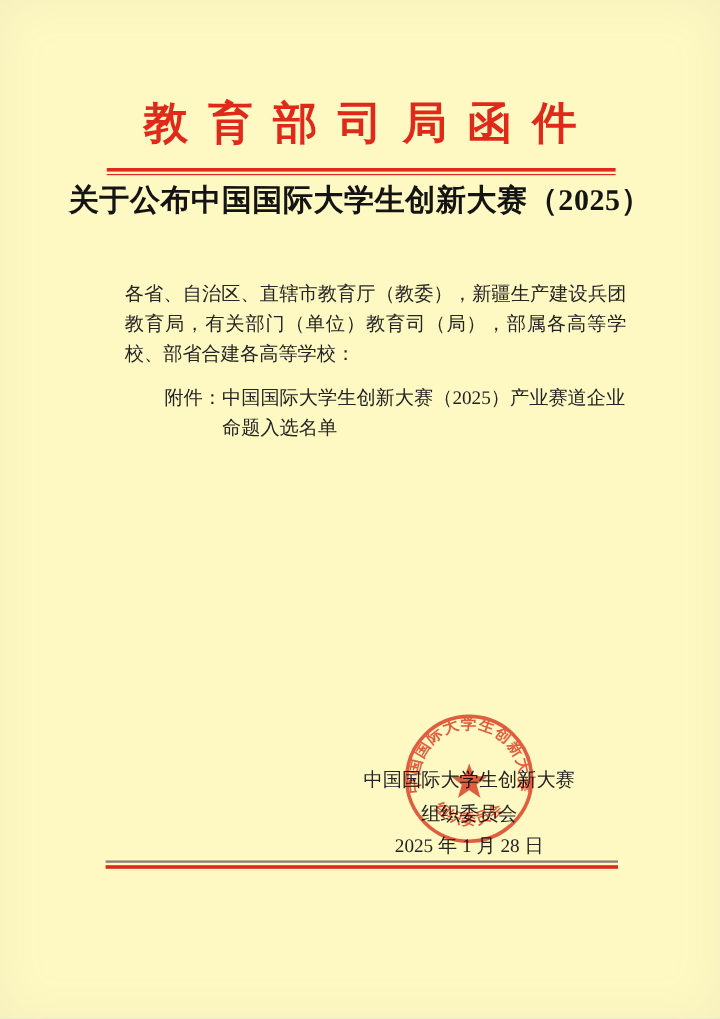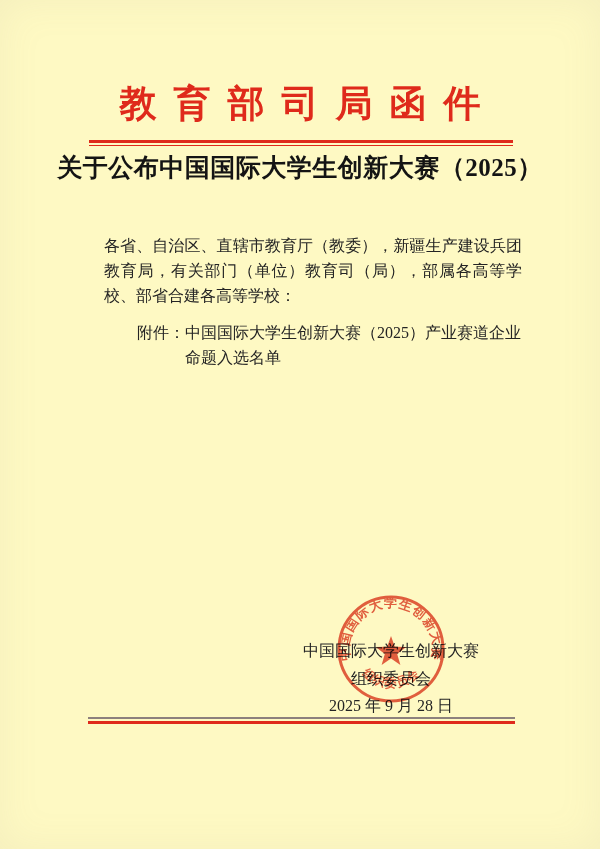--- a/index.html
+++ b/index.html
@@ -65,21 +65,21 @@
   </div>
 
   <div class="body-text">
     <p class="para salutation">各省、自治区、直辖市教育厅（教委），新疆生产建设兵团教育局，有关部门（单位）教育司（局），部属各高等学校、部省合建各高等学校：</p>
     <p class="para attachment"><span>附件：</span><span>中国国际大学生创新大赛（2025）产业赛道企业命题入选名单</span></p>
   </div>
 
   <div class="signature">
     <div>中国国际大学生创新大赛</div>
     <div>组织委员会</div>
-    <div>2025 年 9 月 28 日</div>
+    <div>2025 年 1 月 28 日</div>
   </div>
 
   <svg class="seal" viewBox="0 0 110 110" xmlns="http://www.w3.org/2000/svg">
     <defs>
       <path id="arcTop" d="M 14.4,65.9 A 42,42 0 1 1 95.6,65.9" fill="none"></path>
       <path id="arcBottom" d="M 26.3,79.9 A 38,38 0 0 0 83.7,79.9" fill="none"></path>
     </defs>
     <circle cx="55" cy="55" r="52" fill="none" stroke="#dd4a38" stroke-width="3"></circle>
     <polygon fill="#dd4a38" points="55,42 58.8,52.7 70.2,53.1 61.2,60 64.4,70.9 55,64.5 45.6,70.9 48.8,60 39.8,53.1 51.2,52.7"></polygon>
     <text font-size="13" font-weight="bold" fill="#dd4a38" letter-spacing="1" font-family="&quot;Liberation Serif&quot;,&quot;DejaVu Serif&quot;,serif">

